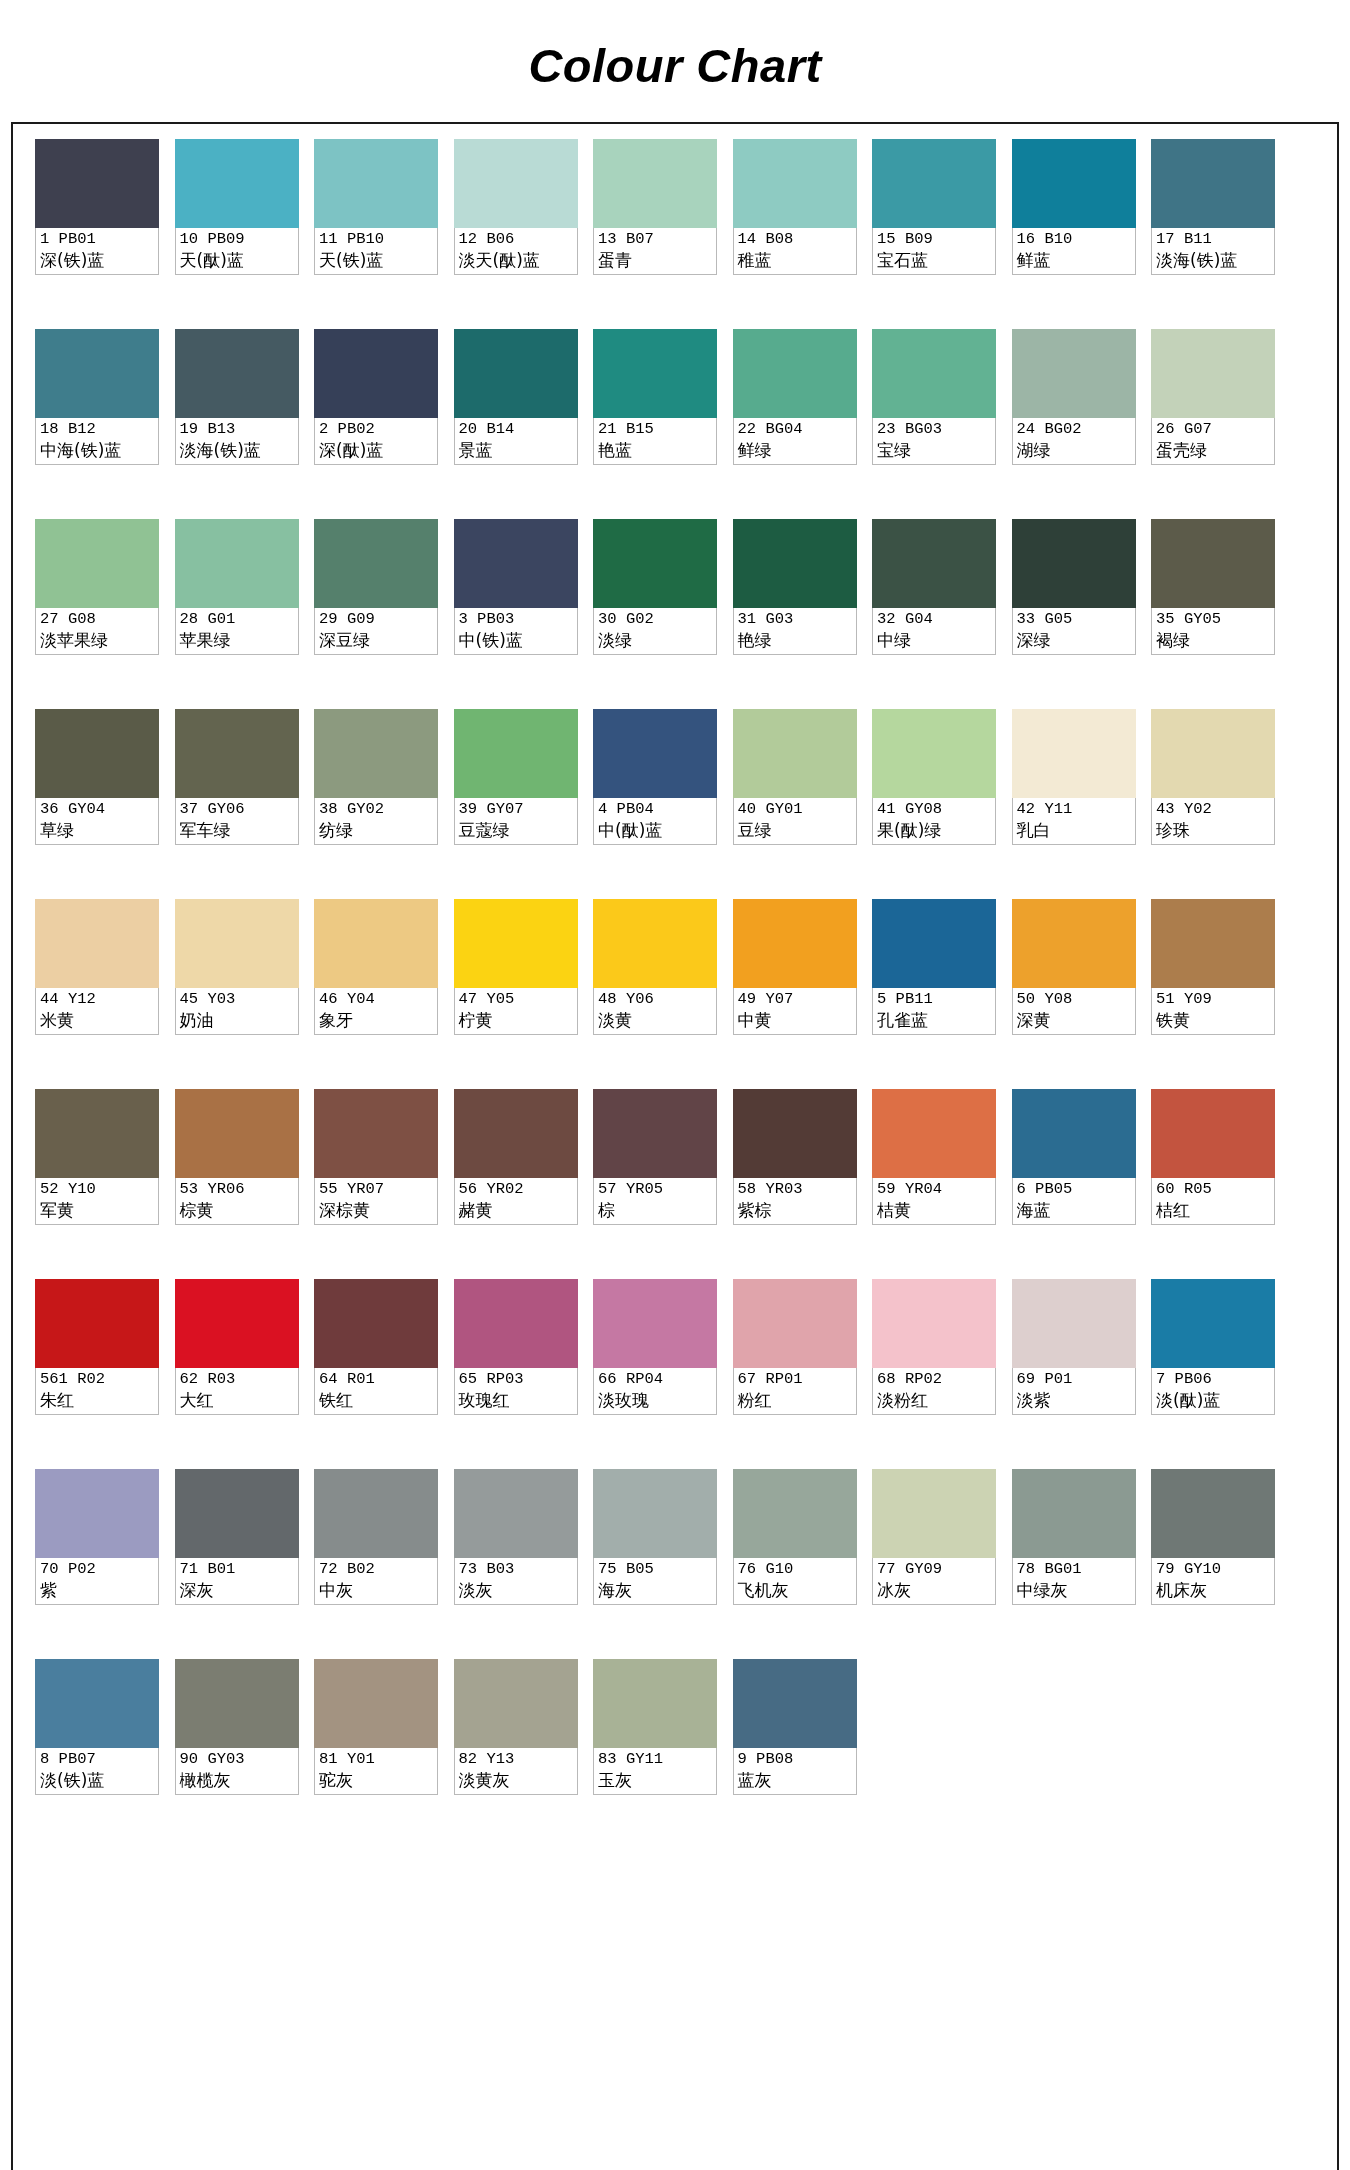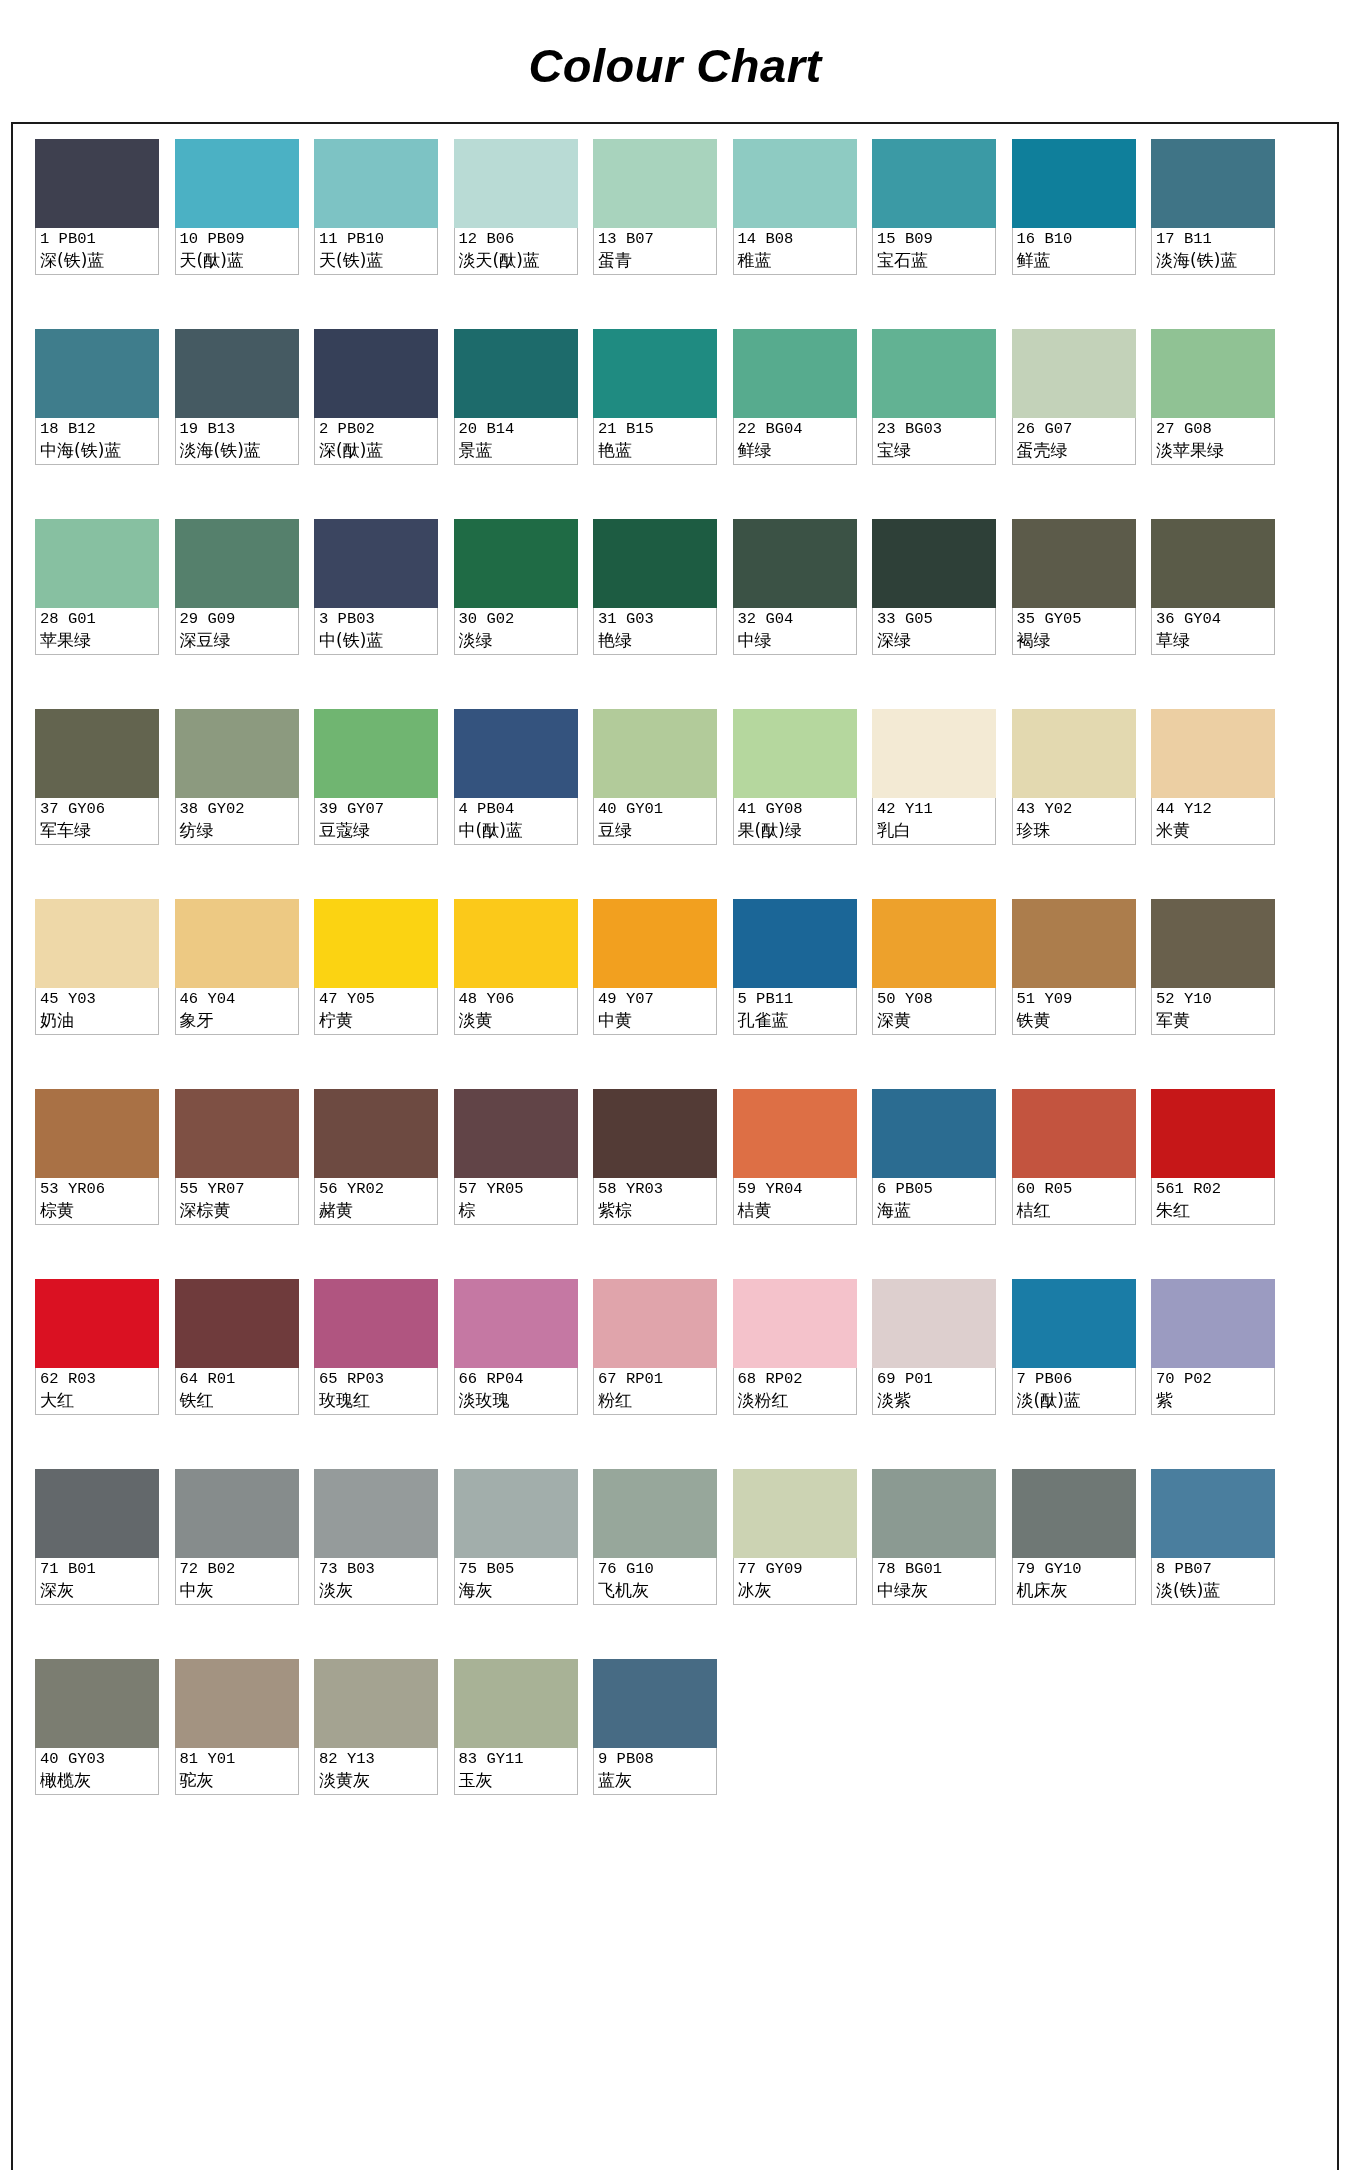--- a/index.html
+++ b/index.html
@@ -189,20 +189,27 @@
         </div>
       </div>
       <div class="swatch-cell">
         <div class="swatch-color" style="background-color: rgb(98, 178, 147);"></div>
         <div class="swatch-label">
           <div class="swatch-code">23 BG03</div>
           <div class="swatch-name">宝绿</div>
         </div>
       </div>
       <div class="swatch-cell">
+        <div class="swatch-color" style="background-color: rgb(156, 181, 166);"></div>
+        <div class="swatch-label">
+          <div class="swatch-code">24 BG02</div>
+          <div class="swatch-name">湖绿</div>
+        </div>
+      </div>
+      <div class="swatch-cell">
         <div class="swatch-color" style="background-color: rgb(195, 210, 185);"></div>
         <div class="swatch-label">
           <div class="swatch-code">26 G07</div>
           <div class="swatch-name">蛋壳绿</div>
         </div>
       </div>
       <div class="swatch-cell">
         <div class="swatch-color" style="background-color: rgb(144, 194, 148);"></div>
         <div class="swatch-label">
           <div class="swatch-code">27 G08</div>
@@ -583,21 +590,21 @@
       <div class="swatch-cell">
         <div class="swatch-color" style="background-color: rgb(74, 126, 158);"></div>
         <div class="swatch-label">
           <div class="swatch-code">8 PB07</div>
           <div class="swatch-name">淡(铁)蓝</div>
         </div>
       </div>
       <div class="swatch-cell">
         <div class="swatch-color" style="background-color: rgb(123, 125, 113);"></div>
         <div class="swatch-label">
-          <div class="swatch-code">40 GY03</div>
+          <div class="swatch-code">90 GY03</div>
           <div class="swatch-name">橄榄灰</div>
         </div>
       </div>
       <div class="swatch-cell">
         <div class="swatch-color" style="background-color: rgb(163, 147, 129);"></div>
         <div class="swatch-label">
           <div class="swatch-code">81 Y01</div>
           <div class="swatch-name">驼灰</div>
         </div>
       </div>

